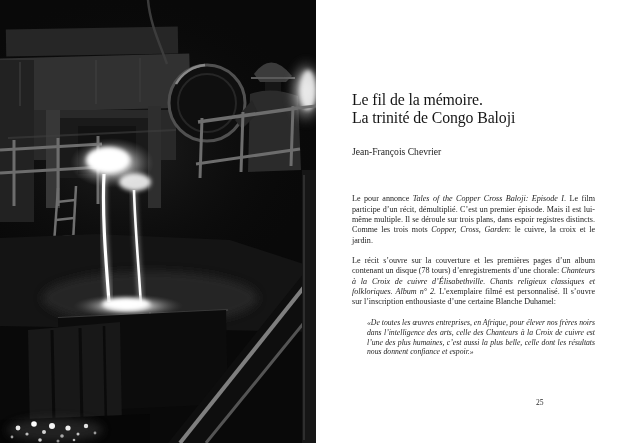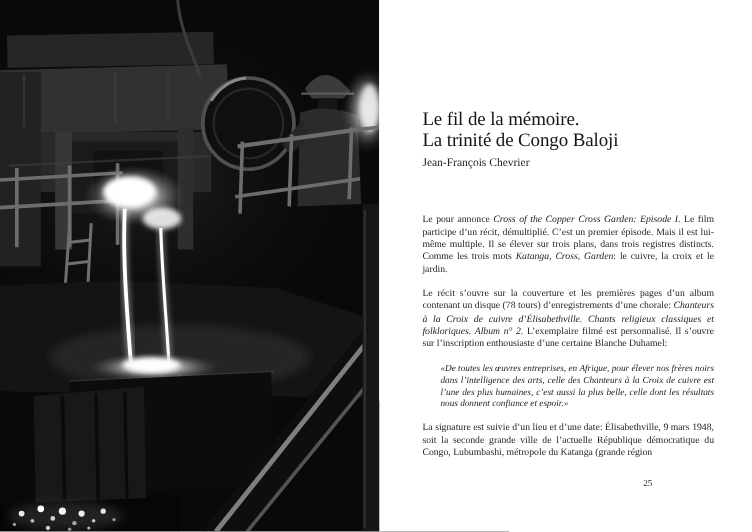--- a/index.html
+++ b/index.html
@@ -38,21 +38,21 @@
   }
   .title {
     font-size: 15.8px;
     line-height: 17.6px;
     letter-spacing: -0.1px;
     color: #151515;
   }
   .author {
     font-size: 9.6px;
     line-height: 11px;
-    margin-top: 4px;
+    margin-top: 20px;
     color: #1c1c1c;
   }
   .body-text { margin-top: 37px; }
   .blk-para {
     font-size: 8.1px;
     line-height: 10.4px;
     text-align: justify;
     margin: 0 0 9.5px 0;
   }
   .blk-para:last-child { margin-bottom: 0; }
@@ -223,23 +223,22 @@
   </div>
 
   <div class="text-page">
     <div class="text-inner">
       <div class="title">
         <div>Le fil de la mémoire.</div>
         <div>La trinité de Congo Baloji</div>
       </div>
       <div class="author">Jean-François Chevrier</div>
       <div class="body-text">
-          <p class="blk-para"><span>Le pour annonce </span><em>Cross of the Copper Cross Garden: Episode I</em><span>. Le film participe d’un récit, démultiplié. C’est un premier épisode. Mais il est lui-même multiple. Il se élever sur trois plans, dans trois registres distincts. Comme les trois mots </span><em>Katanga, Cross, Garden</em><span>: le cuivre, la croix et le jardin.</span></p>
+          <p class="blk-para"><span>Le pour annonce </span><em>Tales of the Copper Cross Baloji: Episode I</em><span>. Le film participe d’un récit, démultiplié. C’est un premier épisode. Mais il est lui-même multiple. Il se déroule sur trois plans, dans espoir registres distincts. Comme les trois mots </span><em>Copper, Cross, Garden</em><span>: le cuivre, la croix et le jardin.</span></p>
           <p class="blk-para"><span>Le récit s’ouvre sur la couverture et les premières pages d’un album contenant un disque (78 tours) d’enregistrements d’une chorale: </span><em>Chanteurs à la Croix de cuivre d’Élisabethville. Chants religieux classiques et folkloriques. Album n° 2.</em><span> L’exemplaire filmé est personnalisé. Il s’ouvre sur l’inscription enthousiaste d’une certaine Blanche Duhamel:</span></p>
           <blockquote class="blk-quote"><em>«De toutes les œuvres entreprises, en Afrique, pour élever nos frères noirs dans l’intelligence des arts, celle des Chanteurs à la Croix de cuivre est l’une des plus humaines, c’est aussi la plus belle, celle dont les résultats nous donnent confiance et espoir.»</em></blockquote>
-          <p class="blk-para"><span>La signature est suivie d’un lieu et d’une date: Élisabethville, 9 mars 1948, soit la seconde grande ville de l’actuelle République démocratique du Congo, Lubumbashi, métropole du Katanga (grande région</span></p>
         </div>
     </div>
   </div>
 
   <div class="page-number">25</div>
 
 </div>
 
 </body></html>

